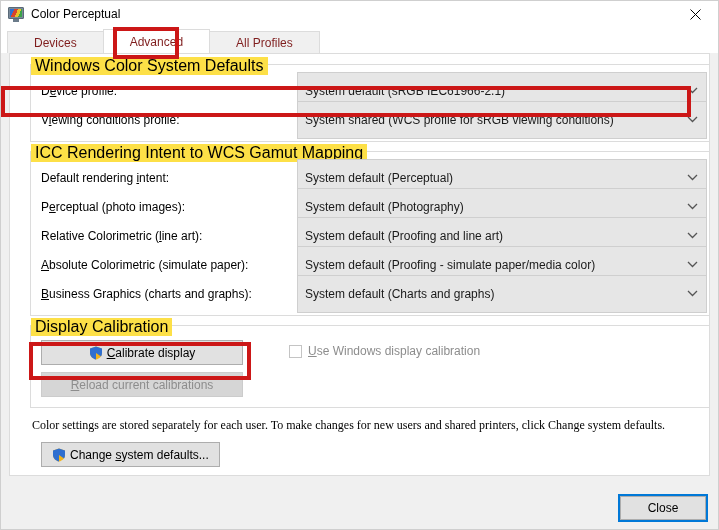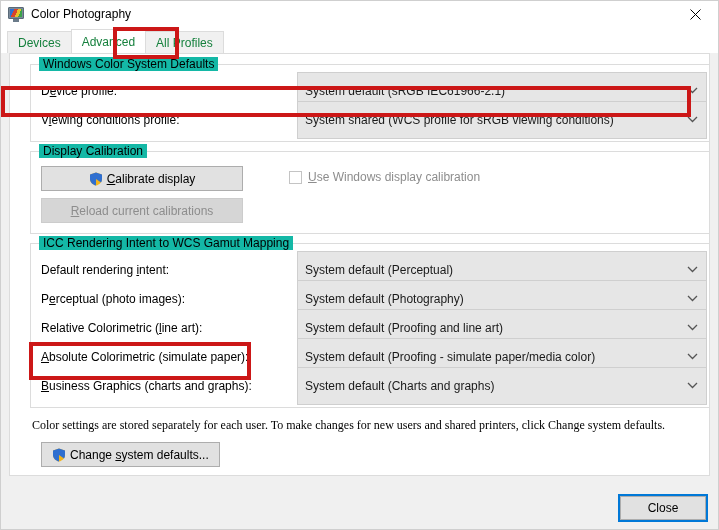--- a/index.html
+++ b/index.html
@@ -72,28 +72,28 @@
     flex: 0 0 auto;
     display: flex;
     align-items: flex-end;
     padding-left: 6px;
     background: #ffffff;
     position: relative;
     z-index: 3;
   }
   .tab {
     height: 22px;
-    padding: 0 10px;
+    padding: 0 26px;
     display: flex; align-items: center;
     font-size: 12px;
     background: #f0f0f0;
     border: 1px solid #dcdcdc;
     border-bottom: none;
     margin-right: -1px;
-    color: #15803d;
+    color: #7f1d1d;
     white-space: nowrap;
   }
   .tab.active {
     background: #ffffff;
     border-color: #dcdcdc;
     position: relative;
     z-index: 2;
     height: 24px;
   }
 
@@ -111,24 +111,24 @@
   
   .group {
     position: relative;
     border: 1px solid #dcdcdc;
     margin: 0 0 9px 10px;
     width: 688px;
     padding: 14px 10px 10px 10px;
   }
   .group > .group-title {
     position: absolute;
-    top: -8px; left: 8px;
-    background: #14b8a6;
+    top: -8px; left: 0;
+    background: #fde047;
     padding: 0 4px;
-    font-size: 12px;
+    font-size: 16px;
     color: #000;
     white-space: nowrap;
   }
   .row {
     display: flex;
     align-items: center;
     height: 23px;
     margin-bottom: 6px;
   }
   .row:last-child { margin-bottom: 0; }
@@ -253,21 +253,21 @@
 <body>
 
 <div class="window">
 
   <div class="titlebar">
     <div class="title-icon">
       <div class="mon-body"></div>
       <div class="mon-screen"></div>
       <div class="mon-stand"></div>
     </div>
-    <div class="title-text">Color Photography</div>
+    <div class="title-text">Color Perceptual</div>
     <div class="titlebar-close">
       <svg width="11" height="11" viewBox="0 0 11 11">
         <line x1="0.5" y1="0.5" x2="10.5" y2="10.5" stroke="#000" stroke-width="1"></line>
         <line x1="10.5" y1="0.5" x2="0.5" y2="10.5" stroke="#000" stroke-width="1"></line>
       </svg>
     </div>
   </div>
 
   <div class="tabstrip">
     <div class="tab">Devices</div>
@@ -289,20 +289,84 @@
                 <polyline points="1,1 5.5,5.5 10,1" fill="none" stroke="#555" stroke-width="1.3"></polyline>
               </svg>
           </span>
         </div>
       </div>
 
       <div class="row">
         <div class="row-label"><span>V</span><u>i</u><span>ewing conditions profile:</span></div>
         <div class="combo">
           <span>System shared (WCS profile for sRGB viewing conditions)</span>
+          <span class="chev">
+            <svg width="11" height="7" viewBox="0 0 11 7">
+                <polyline points="1,1 5.5,5.5 10,1" fill="none" stroke="#555" stroke-width="1.3"></polyline>
+              </svg>
+          </span>
+        </div>
+      </div>
+    </div>
+
+    <div class="group">
+      <div class="group-title">ICC Rendering Intent to WCS Gamut Mapping</div>
+
+      <div class="row">
+        <div class="row-label"><span>Default rendering </span><u>i</u><span>ntent:</span></div>
+        <div class="combo">
+          <span>System default (Perceptual)</span>
+          <span class="chev">
+            <svg width="11" height="7" viewBox="0 0 11 7">
+                <polyline points="1,1 5.5,5.5 10,1" fill="none" stroke="#555" stroke-width="1.3"></polyline>
+              </svg>
+          </span>
+        </div>
+      </div>
+
+      <div class="row">
+        <div class="row-label"><span>P</span><u>e</u><span>rceptual (photo images):</span></div>
+        <div class="combo">
+          <span>System default (Photography)</span>
+          <span class="chev">
+            <svg width="11" height="7" viewBox="0 0 11 7">
+                <polyline points="1,1 5.5,5.5 10,1" fill="none" stroke="#555" stroke-width="1.3"></polyline>
+              </svg>
+          </span>
+        </div>
+      </div>
+
+      <div class="row">
+        <div class="row-label"><span>Relative Colorimetric (</span><u>l</u><span>ine art):</span></div>
+        <div class="combo">
+          <span>System default (Proofing and line art)</span>
+          <span class="chev">
+            <svg width="11" height="7" viewBox="0 0 11 7">
+                <polyline points="1,1 5.5,5.5 10,1" fill="none" stroke="#555" stroke-width="1.3"></polyline>
+              </svg>
+          </span>
+        </div>
+      </div>
+
+      <div class="row">
+        <div class="row-label"><span></span><u>A</u><span>bsolute Colorimetric (simulate paper):</span></div>
+        <div class="combo">
+          <span>System default (Proofing - simulate paper/media color)</span>
+          <span class="chev">
+            <svg width="11" height="7" viewBox="0 0 11 7">
+                <polyline points="1,1 5.5,5.5 10,1" fill="none" stroke="#555" stroke-width="1.3"></polyline>
+              </svg>
+          </span>
+        </div>
+      </div>
+
+      <div class="row">
+        <div class="row-label"><span></span><u>B</u><span>usiness Graphics (charts and graphs):</span></div>
+        <div class="combo">
+          <span>System default (Charts and graphs)</span>
           <span class="chev">
             <svg width="11" height="7" viewBox="0 0 11 7">
                 <polyline points="1,1 5.5,5.5 10,1" fill="none" stroke="#555" stroke-width="1.3"></polyline>
               </svg>
           </span>
         </div>
       </div>
     </div>
 
     <div class="group">
@@ -319,84 +383,20 @@
             </span>
             <span><span></span><u>C</u><span>alibrate display</span></span>
           </div>
           <div class="btn btn-wide disabled">
             <span><span></span><u>R</u><span>eload current calibrations</span></span>
           </div>
         </div>
         <div class="calib-right">
           <span class="chk"></span>
           <span><span></span><u>U</u><span>se Windows display calibration</span></span>
-        </div>
-      </div>
-    </div>
-
-    <div class="group">
-      <div class="group-title">ICC Rendering Intent to WCS Gamut Mapping</div>
-
-      <div class="row">
-        <div class="row-label"><span>Default rendering </span><u>i</u><span>ntent:</span></div>
-        <div class="combo">
-          <span>System default (Perceptual)</span>
-          <span class="chev">
-            <svg width="11" height="7" viewBox="0 0 11 7">
-                <polyline points="1,1 5.5,5.5 10,1" fill="none" stroke="#555" stroke-width="1.3"></polyline>
-              </svg>
-          </span>
-        </div>
-      </div>
-
-      <div class="row">
-        <div class="row-label"><span>P</span><u>e</u><span>rceptual (photo images):</span></div>
-        <div class="combo">
-          <span>System default (Photography)</span>
-          <span class="chev">
-            <svg width="11" height="7" viewBox="0 0 11 7">
-                <polyline points="1,1 5.5,5.5 10,1" fill="none" stroke="#555" stroke-width="1.3"></polyline>
-              </svg>
-          </span>
-        </div>
-      </div>
-
-      <div class="row">
-        <div class="row-label"><span>Relative Colorimetric (</span><u>l</u><span>ine art):</span></div>
-        <div class="combo">
-          <span>System default (Proofing and line art)</span>
-          <span class="chev">
-            <svg width="11" height="7" viewBox="0 0 11 7">
-                <polyline points="1,1 5.5,5.5 10,1" fill="none" stroke="#555" stroke-width="1.3"></polyline>
-              </svg>
-          </span>
-        </div>
-      </div>
-
-      <div class="row">
-        <div class="row-label"><span></span><u>A</u><span>bsolute Colorimetric (simulate paper):</span></div>
-        <div class="combo">
-          <span>System default (Proofing - simulate paper/media color)</span>
-          <span class="chev">
-            <svg width="11" height="7" viewBox="0 0 11 7">
-                <polyline points="1,1 5.5,5.5 10,1" fill="none" stroke="#555" stroke-width="1.3"></polyline>
-              </svg>
-          </span>
-        </div>
-      </div>
-
-      <div class="row">
-        <div class="row-label"><span></span><u>B</u><span>usiness Graphics (charts and graphs):</span></div>
-        <div class="combo">
-          <span>System default (Charts and graphs)</span>
-          <span class="chev">
-            <svg width="11" height="7" viewBox="0 0 11 7">
-                <polyline points="1,1 5.5,5.5 10,1" fill="none" stroke="#555" stroke-width="1.3"></polyline>
-              </svg>
-          </span>
         </div>
       </div>
     </div>
 
     <div class="note">Color settings are stored separately for each user. To make changes for new users and shared printers, click Change system defaults.</div>
     <div class="note-btn-wrap">
       <div class="btn">
         <span class="shield">
           <svg width="14" height="14" viewBox="0 0 14 14">
             <path d="M7 0.6 L13 2.4 L13 7 C13 10.4 10.4 12.6 7 13.6 C3.6 12.6 1 10.4 1 7 L1 2.4 Z" fill="#f2b41d"></path>

